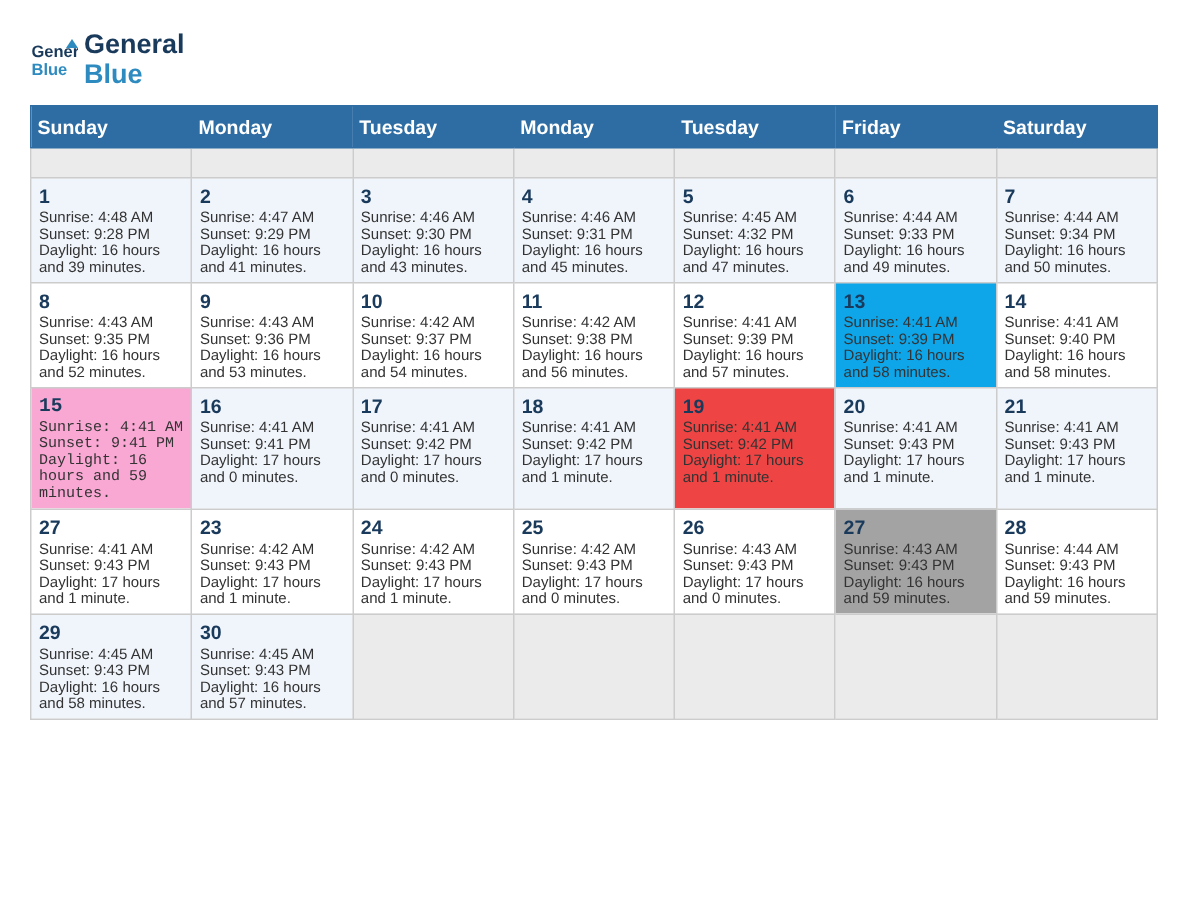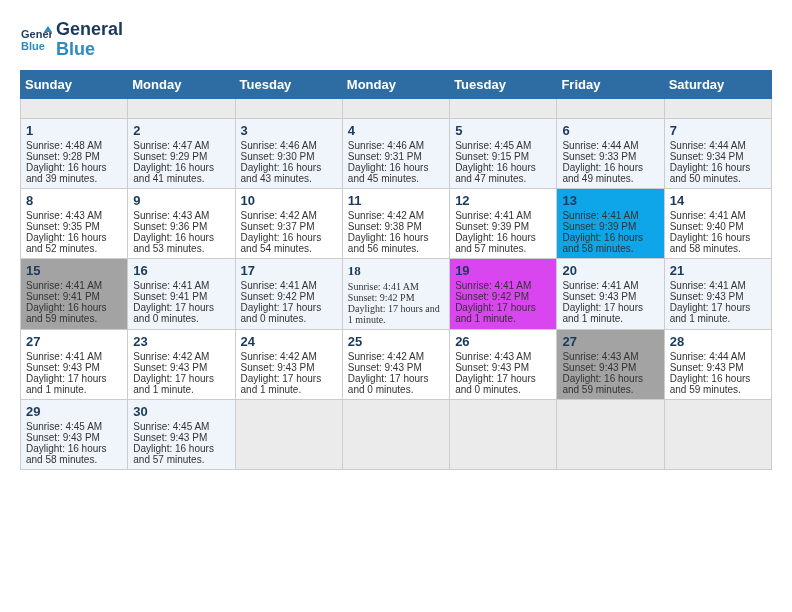--- a/index.html
+++ b/index.html
@@ -158,21 +158,21 @@
         </td>
         <td style="background: rgb(240, 245, 251);">
           <span class="day-num">4</span>
           <div>Sunrise: 4:46 AM</div>
           <div>Sunset: 9:31 PM</div>
           <div>Daylight: 16 hours and 45 minutes.</div>
         </td>
         <td style="background: rgb(240, 245, 251);">
           <span class="day-num">5</span>
           <div>Sunrise: 4:45 AM</div>
-          <div>Sunset: 9:15 PM</div>
+          <div>Sunset: 4:32 PM</div>
           <div>Daylight: 16 hours and 47 minutes.</div>
         </td>
         <td style="background: rgb(240, 245, 251);">
           <span class="day-num">6</span>
           <div>Sunrise: 4:44 AM</div>
           <div>Sunset: 9:33 PM</div>
           <div>Daylight: 16 hours and 49 minutes.</div>
         </td>
         <td style="background: rgb(240, 245, 251);">
           <span class="day-num">7</span>
@@ -219,45 +219,45 @@
           <div>Daylight: 16 hours and 58 minutes.</div>
         </td>
         <td style="background: rgb(255, 255, 255);">
           <span class="day-num">14</span>
           <div>Sunrise: 4:41 AM</div>
           <div>Sunset: 9:40 PM</div>
           <div>Daylight: 16 hours and 58 minutes.</div>
         </td>
       </tr>
       <tr>
-        <td style="background: #a3a3a3;">
+        <td style="background: #f9a8d4; font-family: Liberation Mono, monospace;">
           <span class="day-num">15</span>
           <div>Sunrise: 4:41 AM</div>
           <div>Sunset: 9:41 PM</div>
           <div>Daylight: 16 hours and 59 minutes.</div>
         </td>
         <td style="background: rgb(240, 245, 251);">
           <span class="day-num">16</span>
           <div>Sunrise: 4:41 AM</div>
           <div>Sunset: 9:41 PM</div>
           <div>Daylight: 17 hours and 0 minutes.</div>
         </td>
         <td style="background: rgb(240, 245, 251);">
           <span class="day-num">17</span>
           <div>Sunrise: 4:41 AM</div>
           <div>Sunset: 9:42 PM</div>
           <div>Daylight: 17 hours and 0 minutes.</div>
         </td>
-        <td style="background: rgb(240, 245, 251); font-family: Liberation Serif, serif;">
+        <td style="background: rgb(240, 245, 251);">
           <span class="day-num">18</span>
           <div>Sunrise: 4:41 AM</div>
           <div>Sunset: 9:42 PM</div>
           <div>Daylight: 17 hours and 1 minute.</div>
         </td>
-        <td style="background: #d946ef;">
+        <td style="background: #ef4444;">
           <span class="day-num">19</span>
           <div>Sunrise: 4:41 AM</div>
           <div>Sunset: 9:42 PM</div>
           <div>Daylight: 17 hours and 1 minute.</div>
         </td>
         <td style="background: rgb(240, 245, 251);">
           <span class="day-num">20</span>
           <div>Sunrise: 4:41 AM</div>
           <div>Sunset: 9:43 PM</div>
           <div>Daylight: 17 hours and 1 minute.</div>

